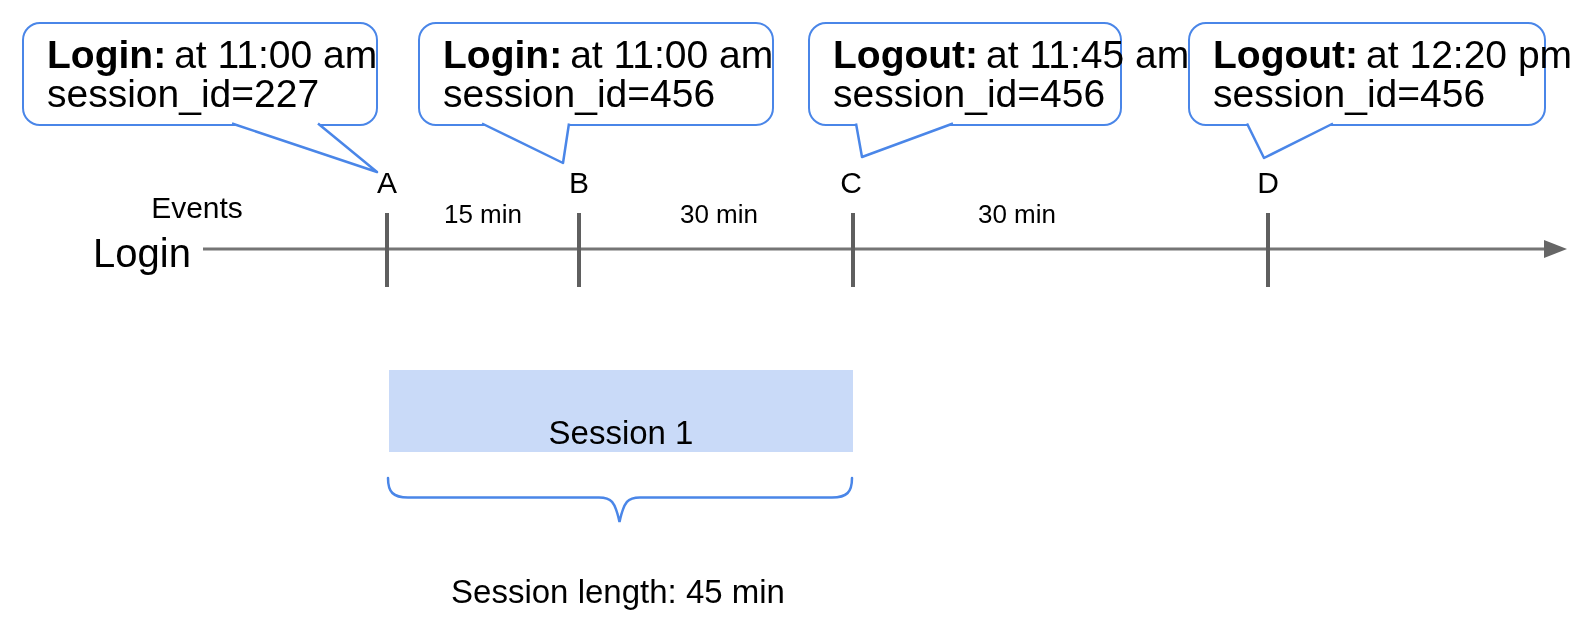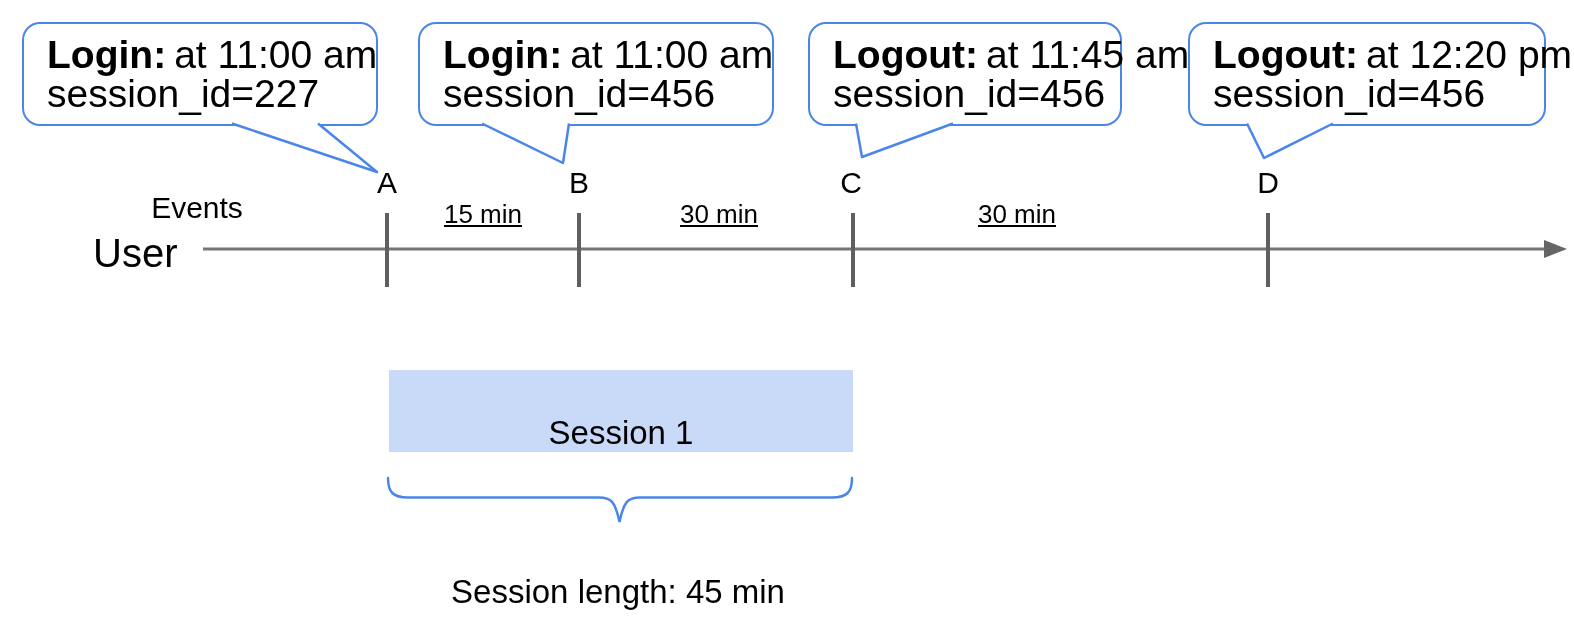--- a/index.html
+++ b/index.html
@@ -48,21 +48,21 @@
   }
 
   
   .lbl { position: absolute; z-index: 3; white-space: nowrap; }
   #events-label { left: 142px; top: 167px; width: 110px; text-align: center; font-size: 30px; margin-top: 24px; }
   .event-mark { width: 44px; text-align: center; top: 166px; font-size: 30px; }
   #event-label-a { left: 365px; }
   #event-label-b { left: 557px; }
   #event-label-c { left: 829px; }
   #event-label-d { left: 1246px; }
-  .interval { width: 110px; text-align: center; top: 199px; font-size: 26px; text-decoration: underline; }
+  .interval { width: 110px; text-align: center; top: 199px; font-size: 26px; }
   #interval-1 { left: 428px; }
   #interval-2 { left: 664px; }
   #interval-3 { left: 962px; }
   #user-label { left: 93px; top: 231px; font-size: 40px; }
 
   
   #session-bar {
     position: absolute;
     left: 389px; top: 370px;
     width: 464px; height: 82px;
@@ -126,16 +126,16 @@
   </svg>
 
   <div class="lbl" id="events-label">Events</div>
   <div class="lbl event-mark" id="event-label-a">A</div>
   <div class="lbl event-mark" id="event-label-b">B</div>
   <div class="lbl event-mark" id="event-label-c">C</div>
   <div class="lbl event-mark" id="event-label-d">D</div>
   <div class="lbl interval" id="interval-1">15 min</div>
   <div class="lbl interval" id="interval-2">30 min</div>
   <div class="lbl interval" id="interval-3">30 min</div>
-  <div class="lbl" id="user-label">User</div>
+  <div class="lbl" id="user-label">Login</div>
   <div class="lbl" id="session-length-label">Session length: 45 min</div>
 
 </div>
 
 </body></html>

